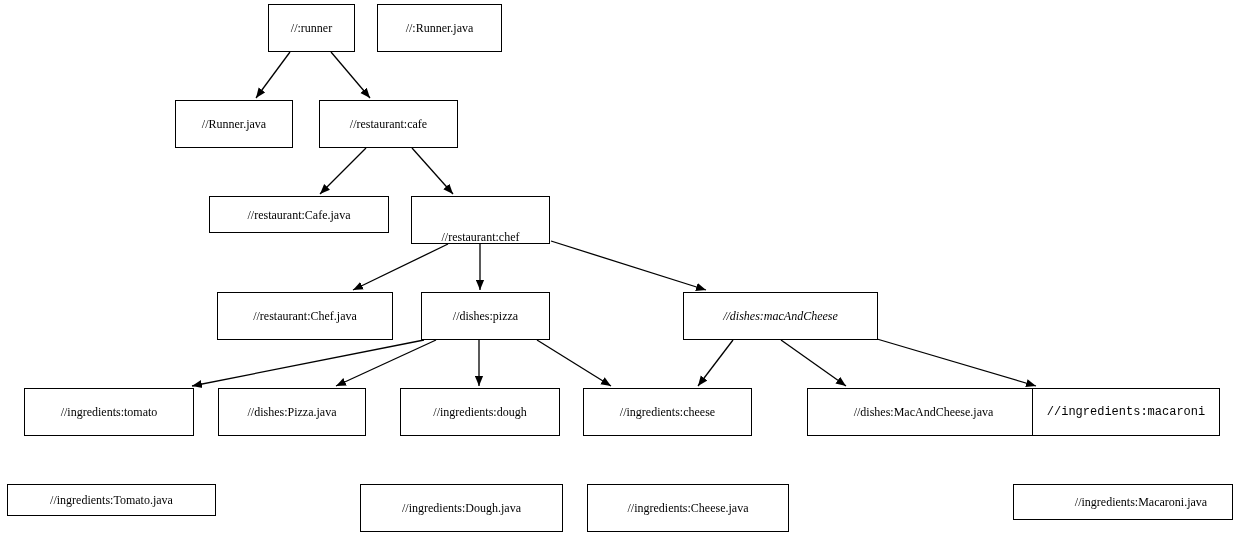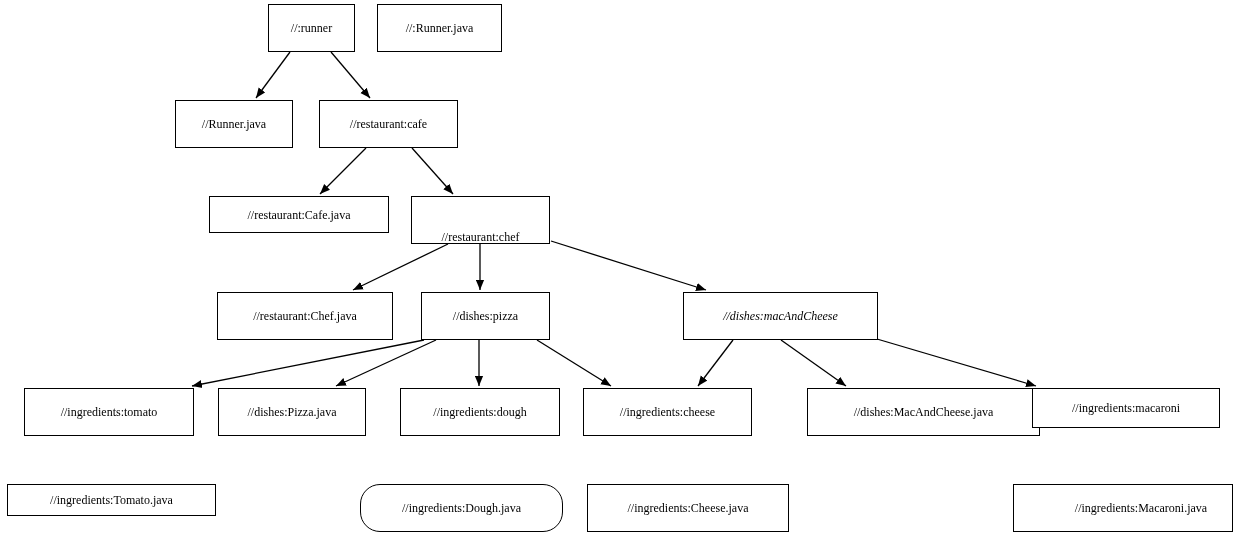--- a/index.html
+++ b/index.html
@@ -101,29 +101,29 @@
       </div>
       <div class="node" style="left: 400px; top: 388px; width: 160px; height: 48px;">
         <span class="node-label">//ingredients:dough</span>
       </div>
       <div class="node" style="left: 583px; top: 388px; width: 169px; height: 48px;">
         <span class="node-label">//ingredients:cheese</span>
       </div>
       <div class="node" style="left: 775px; top: 388px; width: 233px; height: 48px; margin-left: 32px;">
         <span class="node-label">//dishes:MacAndCheese.java</span>
       </div>
-      <div class="node" style="left: 1032px; top: 388px; width: 188px; height: 40px;">
+      <div class="node" style="left: 1032px; top: 388px; width: 188px; height: 48px; font-family: Liberation Mono, monospace;">
         <span class="node-label">//ingredients:macaroni</span>
       </div>
       <div class="node" style="left: 7px; top: 484px; width: 209px; height: 32px;">
         <span class="node-label">//ingredients:Tomato.java</span>
       </div>
-      <div class="node" style="left: 360px; top: 484px; width: 203px; height: 48px; border-radius: 20px;">
+      <div class="node" style="left: 360px; top: 484px; width: 203px; height: 48px;">
         <span class="node-label">//ingredients:Dough.java</span>
       </div>
       <div class="node" style="left: 587px; top: 484px; width: 202px; height: 48px;">
         <span class="node-label">//ingredients:Cheese.java</span>
       </div>
-      <div class="node" style="left: 1013px; top: 484px; width: 220px; height: 48px; padding-left: 36px;">
+      <div class="node" style="left: 1013px; top: 484px; width: 220px; height: 36px; padding-left: 36px;">
         <span class="node-label">//ingredients:Macaroni.java</span>
       </div>
     </div>
 </div>
 
 </body></html>

